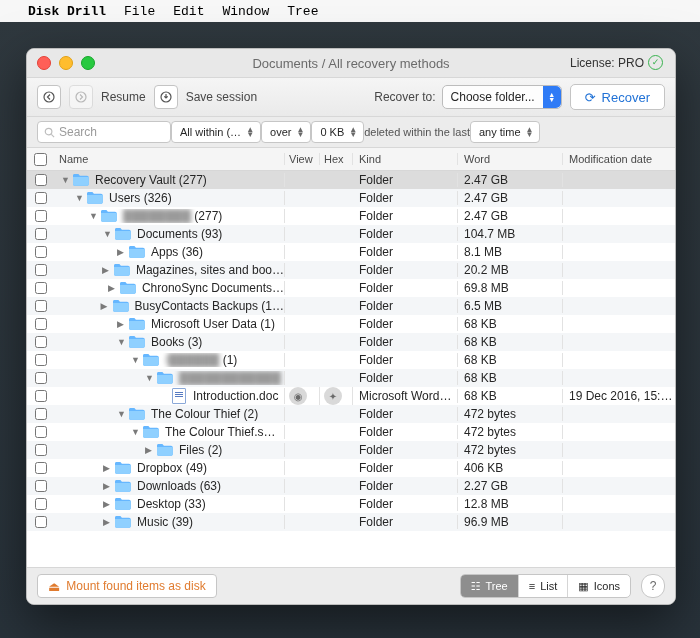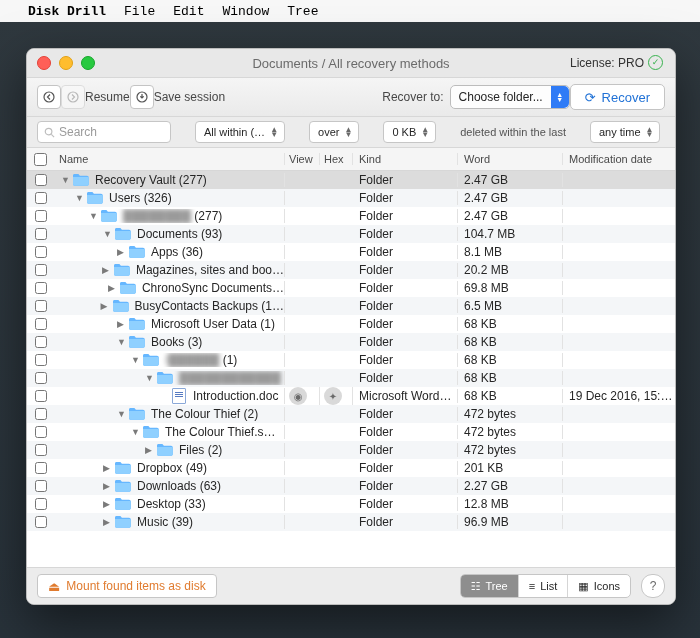--- a/index.html
+++ b/index.html
@@ -12,31 +12,31 @@
   .window{position:absolute;left:26px;top:48px;width:648px;height:555px;background:#ececec;border-radius:8px;box-shadow:0 18px 50px rgba(0,0,0,.5);overflow:hidden;display:flex;flex-direction:column;border:1px solid #bcbcbc;}
   .titlebar{height:28px;display:flex;align-items:center;justify-content:center;position:relative;background:#e8e8e8;border-bottom:1px solid #d7d7d7;font-size:13px;color:#6b6b6b;}
   .traffic{position:absolute;left:10px;top:7px;display:flex;gap:8px;}
   .traffic .dot{width:12px;height:12px;border-radius:50%;}
   .dot.red{background:#ff5f57;border:1px solid #e24238;}
   .dot.yellow{background:#ffbd2e;border:1px solid #e1a116;}
   .dot.green{background:#28c940;border:1px solid #17a62c;}
   .license{position:absolute;right:12px;top:6px;font-size:12px;color:#333;display:flex;align-items:center;gap:4px;}
   .license .check{width:13px;height:13px;border:1px solid #38b24e;border-radius:50%;display:inline-flex;align-items:center;justify-content:center;color:#38b24e;font-size:9px;line-height:1;}
   
-  .toolbar{height:38px;display:flex;align-items:center;padding:0 10px;border-bottom:1px solid #d7d7d7;background:linear-gradient(#f5f5f5,#eaeaea);font-size:12px;}
+  .toolbar{height:38px;display:flex;align-items:center;padding:0 10px;gap:8px;border-bottom:1px solid #d7d7d7;background:linear-gradient(#f5f5f5,#eaeaea);font-size:12px;}
   .iconbtn{width:22px;height:22px;border:1px solid #c4c4c4;border-radius:4px;background:#fff;display:inline-flex;align-items:center;justify-content:center;color:#555;}
   .toolbar .lbl{color:#474747;}
   .recoverto{margin-left:auto;display:flex;align-items:center;gap:6px;}
   .dd-blue{height:22px;border-radius:5px;background:#fdfdfd;border:1px solid #bcbcbc;display:flex;align-items:center;}
   .dd-blue .t{padding:0 8px;}
   .dd-blue .knob{width:18px;height:22px;background:#2f7bf6;border-top-right-radius:5px;border-bottom-right-radius:5px;color:#fff;display:flex;flex-direction:column;align-items:center;justify-content:center;font-size:7px;line-height:5px;}
   .recoverbtn{height:24px;padding:0 14px;border:1px solid #c4c4c4;border-radius:5px;background:#fff;display:flex;align-items:center;gap:6px;color:#2172d6;font-size:13px;}
   .recoverbtn .ic{color:#2172d6;font-size:13px;}
   
-  .filters{height:30px;display:flex;align-items:center;padding:0 10px;gap:24px;background:#ececec;border-bottom:1px solid #d7d7d7;}
+  .filters{height:30px;display:flex;align-items:center;padding:0 10px;gap:0;background:#ececec;border-bottom:1px solid #d7d7d7;}
   .search{flex:0 0 120px;height:20px;border:1px solid #c6c6c6;border-radius:4px;background:#fff;display:flex;align-items:center;padding:0 6px;color:#9b9b9b;font-size:12px;gap:4px;}
   .search svg{width:11px;height:11px;opacity:.55;}
   .pill{height:20px;border:1px solid #c6c6c6;border-radius:4px;background:#fff;display:flex;align-items:center;padding:0 6px 0 8px;font-size:11px;gap:5px;}
   .pill .car{font-size:8px;color:#686868;display:flex;flex-direction:column;line-height:5px;}
   .flabel{font-size:11px;color:#535353;}
   
   .thead{height:22px;background:#f5f5f5;border-bottom:1px solid #d7d7d7;display:flex;align-items:center;font-size:11px;color:#4a4a4a;}
   .ck{width:26px;flex:none;display:flex;align-items:center;justify-content:center;}
   .col-name{flex:1;padding-left:6px;border-right:1px solid #e2e2e2;}
   .col-view{width:30px;flex:none;border-right:1px solid #e2e2e2;padding-left:4px;}
@@ -527,21 +527,21 @@
             <svg viewBox="0 0 16 12">
               <path d="M0 1.5C0 .7.6 0 1.4 0h4l1.5 1.8H14c1 0 1.8.8 1.8 1.8V10c0 1-.8 1.8-1.8 1.8H1.8C.8 11.8 0 11 0 10z" fill="#66b7ff"></path>
               <path d="M0 3h15.8v7c0 1-.8 1.8-1.8 1.8H1.8C.8 11.8 0 11 0 10z" fill="#8fd0ff"></path>
             </svg>
           </span>
           <span>Dropbox (49)</span>
         </div>
         <div class="col-view"></div>
         <div class="col-hex"></div>
         <div class="col-kind">Folder</div>
-        <div class="col-size">201 KB</div>
+        <div class="col-size">406 KB</div>
         <div class="col-mod"></div>
       </div>
       <div class="row alt">
         <div class="ck">
           <input type="checkbox" style="">
         </div>
         <div class="col-name">
           <span class="ind" style="width: 42px;"></span>
           <span class="disc">▶</span>
           <span class="folder">

